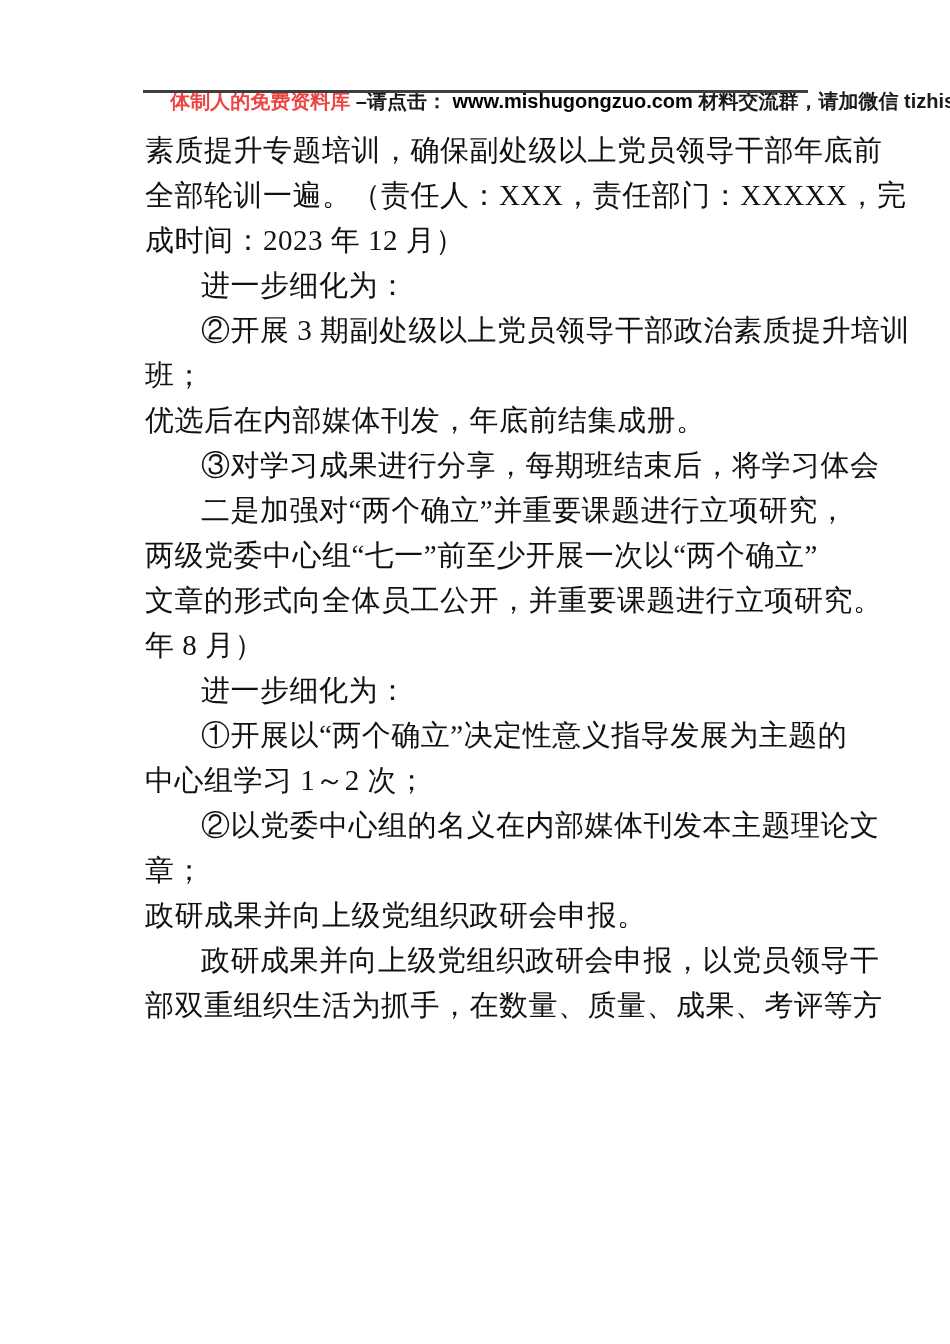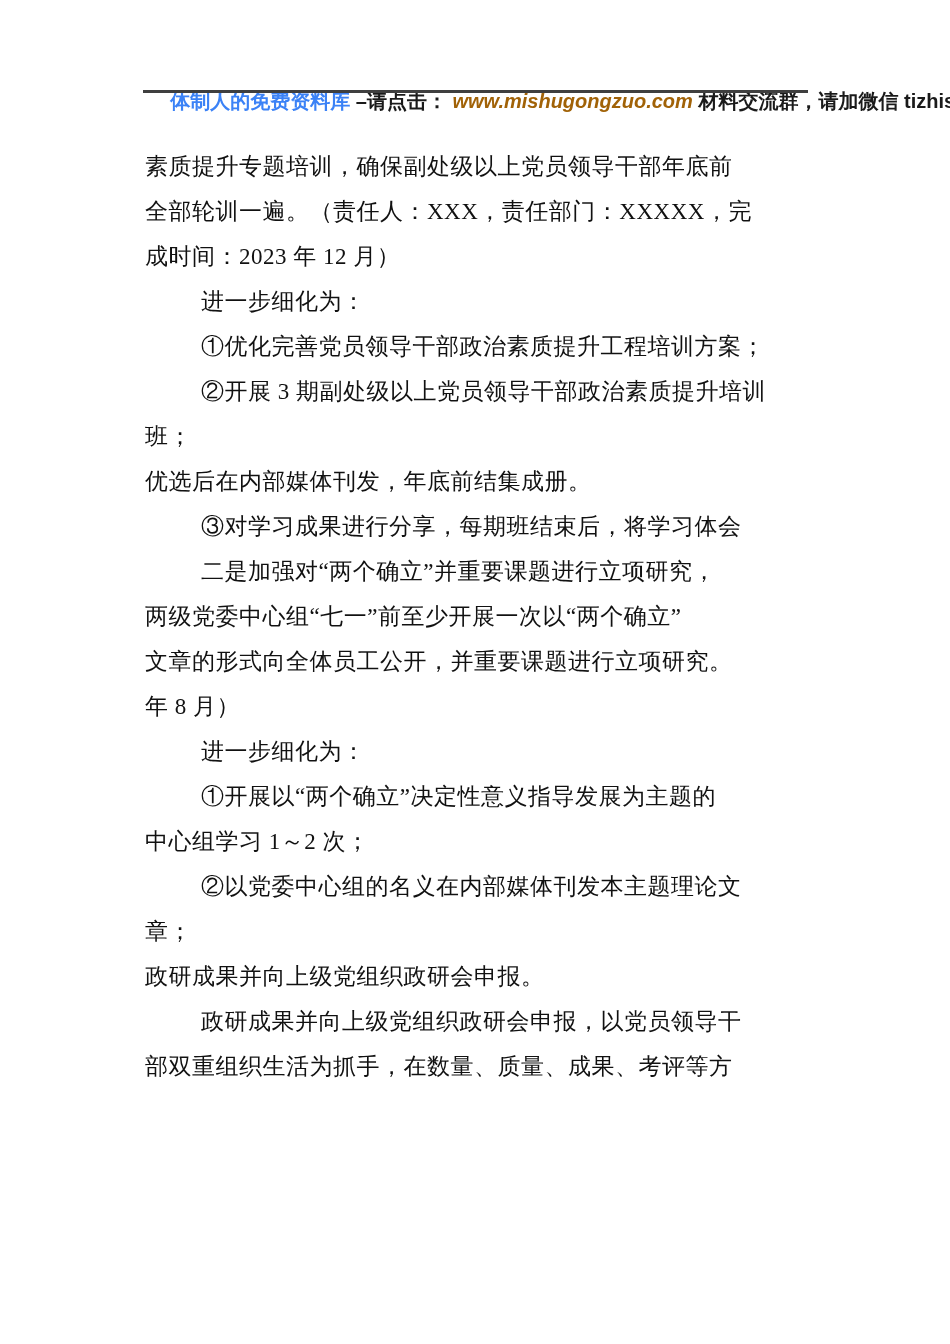--- a/index.html
+++ b/index.html
@@ -31,48 +31,46 @@
     top: 90px;
     width: 665px;
     height: 3px;
     background: #3f3f3f;
   }
   .doc-body {
     position: absolute;
     left: 145px;
     top: 128px;
     width: 712px;
-    font-size: 23px;
+    font-size: 29px;
     letter-spacing: 0.5px;
     line-height: 45px;
     color: #111111;
-    margin-top: 16px;
   }
   .doc-body .line {
     height: 45px;
     white-space: nowrap;
   }
   .doc-body .line.indent {
     padding-left: 56px;
   }
 </style>
 </head>
 <body>
 
 <div class="page">
   <div class="promo-header" style="color: rgb(26, 26, 26);">
-    <span class="site" style="color: #3b82f6;">体制人的免费资料库</span><span> –请点击： </span><span class="url" style="color: #a16207; font-style: italic;">www.mishugongzuo.com</span><span> 材料交流群，请加微信 tizhisiri</span>
+    <span class="site" style="color: #ef4444;">体制人的免费资料库</span><span> –请点击： </span><span class="url" style="color: #000000;">www.mishugongzuo.com</span><span> 材料交流群，请加微信 tizhisiri</span>
   </div>
   <div class="header-rule" style="background: rgb(63, 63, 63);"></div>
   <div class="doc-body" id="doc-body">
       <div class="line">素质提升专题培训，确保副处级以上党员领导干部年底前</div>
       <div class="line">全部轮训一遍。（责任人：XXX，责任部门：XXXXX，完</div>
       <div class="line">成时间：2023 年 12 月）</div>
       <div class="line indent">进一步细化为：</div>
-      <div class="line indent">①优化完善党员领导干部政治素质提升工程培训方案；</div>
       <div class="line indent">②开展 3 期副处级以上党员领导干部政治素质提升培训</div>
       <div class="line">班；</div>
       <div class="line">优选后在内部媒体刊发，年底前结集成册。</div>
       <div class="line indent">③对学习成果进行分享，每期班结束后，将学习体会</div>
       <div class="line indent">二是加强对“两个确立”并重要课题进行立项研究，</div>
       <div class="line">两级党委中心组“七一”前至少开展一次以“两个确立”</div>
       <div class="line">文章的形式向全体员工公开，并重要课题进行立项研究。</div>
       <div class="line">年 8 月）</div>
       <div class="line indent">进一步细化为：</div>
       <div class="line indent">①开展以“两个确立”决定性意义指导发展为主题的</div>

